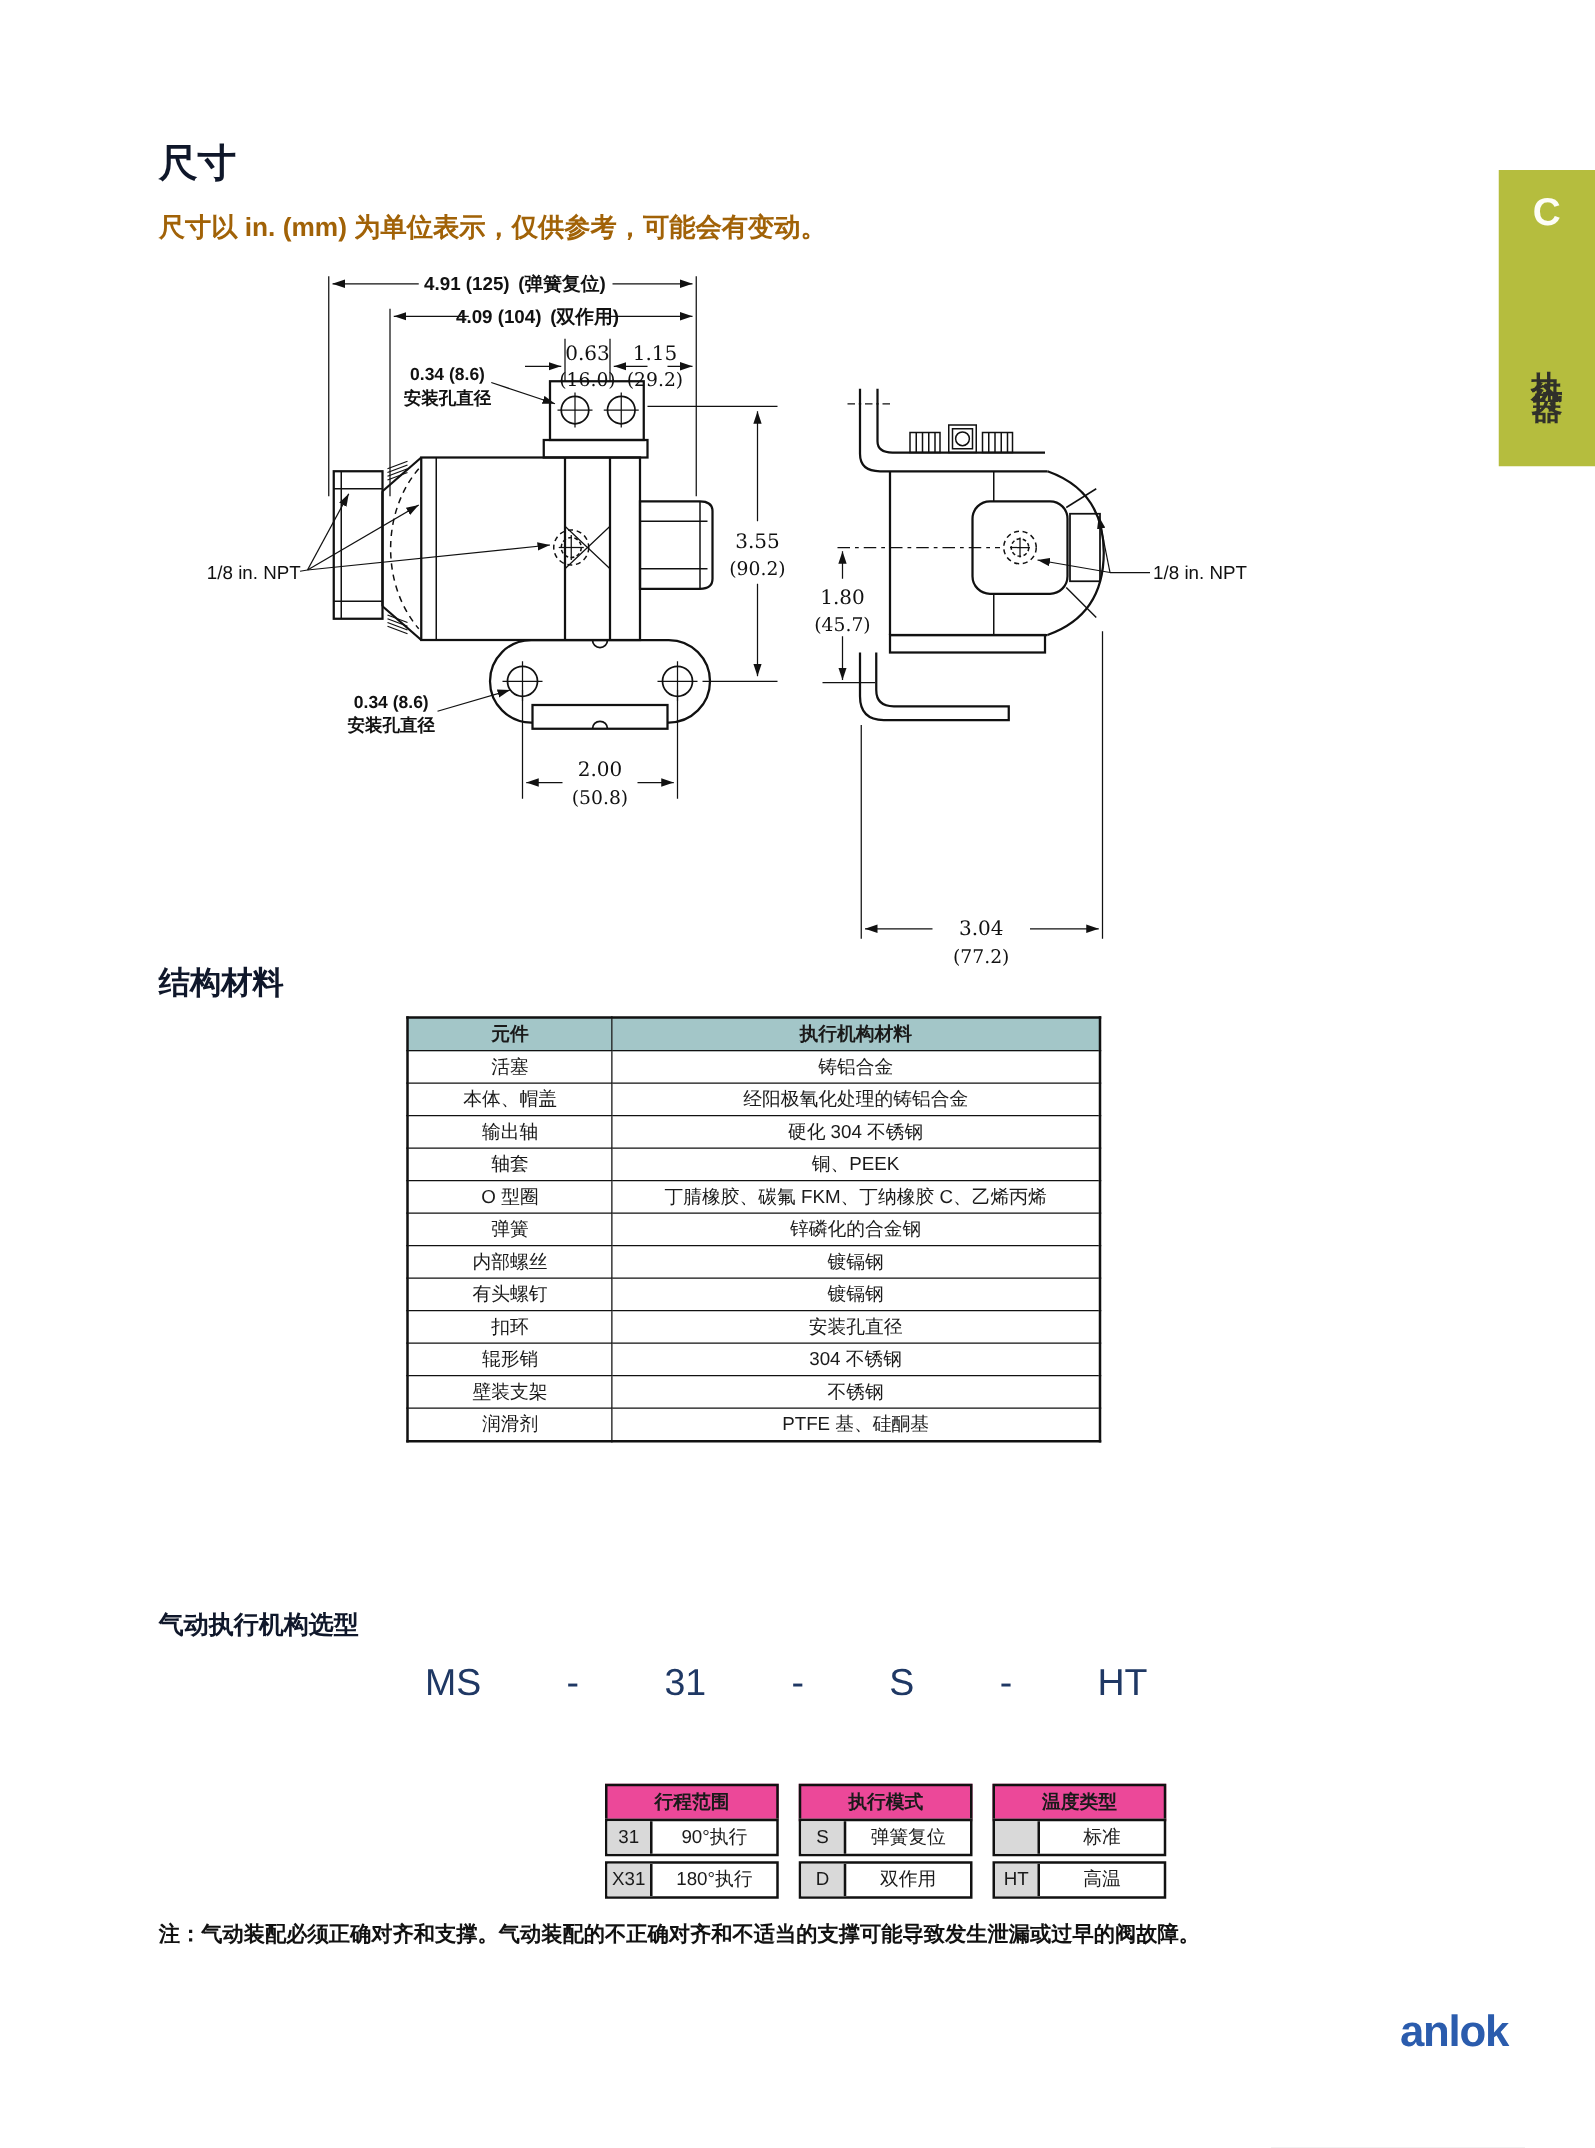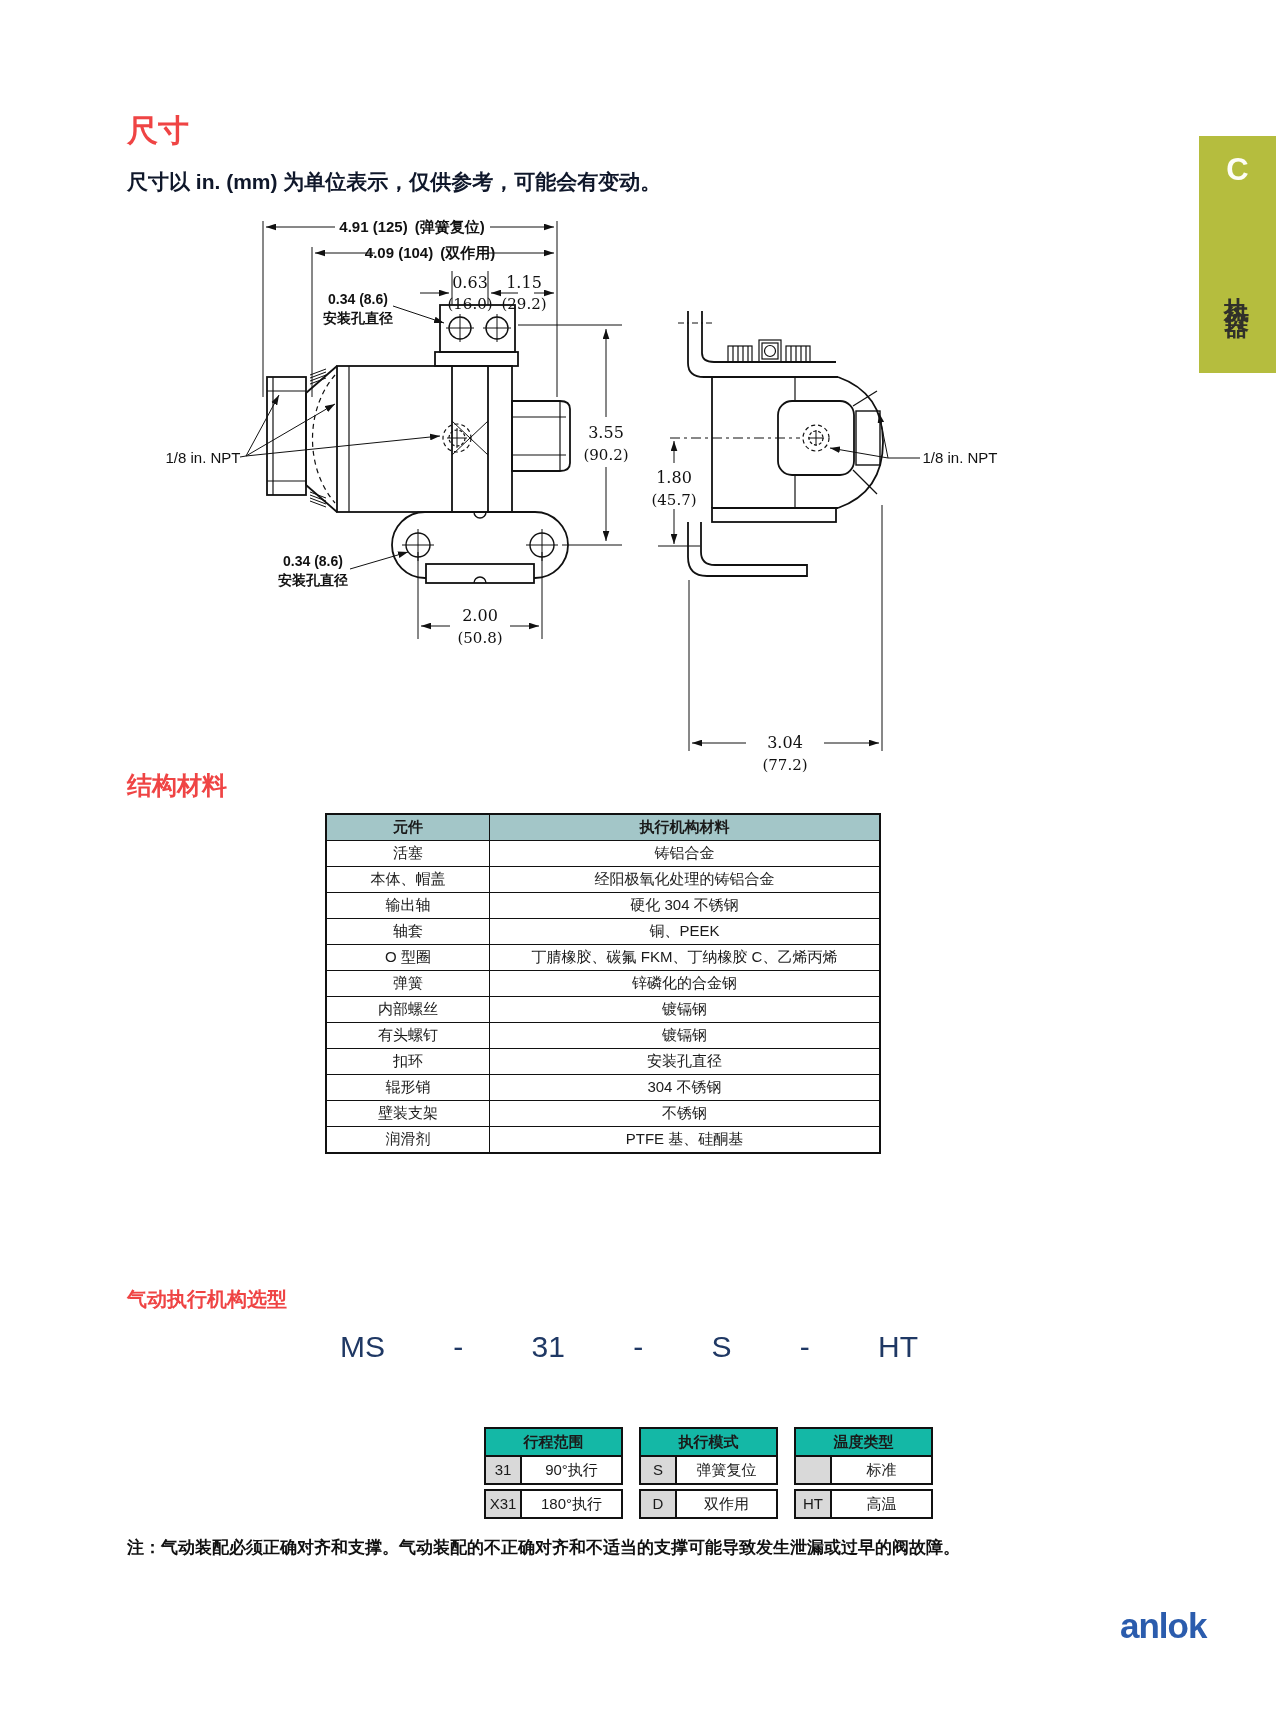--- a/index.html
+++ b/index.html
@@ -1,42 +1,42 @@
 <!DOCTYPE html>
 <html><head>
 <meta charset="utf-8">
 <style>
   html,body{margin:0;padding:0;background:#e8e8e8;}
   .page{position:relative;width:1276px;height:1718px;background:#ffffff;margin:0 auto;
         font-family:"Liberation Sans",sans-serif;color:#1a1a1a;overflow:hidden;}
   .abs{position:absolute;}
-  .sec-title{color:#ef4444;font-weight:bold;}
+  .sec-title{color:#0f172a;font-weight:bold;}
   #title{left:127px;top:110px;font-size:31px;}
-  #subtitle{left:127px;top:168px;font-size:21px;color:#0f172a;font-weight:bold;}
+  #subtitle{left:127px;top:168px;font-size:21px;color:#a16207;font-weight:bold;}
   
   #side-tab{left:1199px;top:136px;width:77px;height:237px;background:#b5bd3e;text-align:center;}
   #side-tab .letter{margin-top:16px;font-size:31px;font-weight:bold;color:#fdfdf6;}
   #side-tab .vlabel{margin:26px auto 0;font-size:25px;font-weight:bold;color:#30302a;
         writing-mode:vertical-rl;text-orientation:upright;letter-spacing:9px;height:150px;}
   
   #drawing{left:130px;top:205px;}
   
   #mat-title{left:127px;top:741px;font-size:25px;margin-top:28px;}
   #mat-table{left:325px;top:813px;width:556px;border-collapse:collapse;}
   #mat-table th,#mat-table td{border:1.5px solid #111;text-align:center;font-size:15px;
         padding:3px 6px;height:19px;}
   #mat-table th{background:#a3c6c8;font-weight:bold;}
   #mat-table{border:2.5px solid #111;}
   
   #ord-title{left:127px;top:1286px;font-size:20px;}
   #part-number{left:340px;top:1330px;width:578px;display:flex;justify-content:space-between;
         font-size:30px;font-weight:normal;color:#1f3864;text-align:right;}
   #mini-tables{left:484px;top:1427px;display:flex;gap:16px;}
   .mini{width:139px;}
-  .mini .mhead{border:2.5px solid #111;background:#14b8a6;font-weight:bold;font-size:15px;
+  .mini .mhead{border:2.5px solid #111;background:#ec4899;font-weight:bold;font-size:15px;
         text-align:center;line-height:26px;height:26px;}
   .mini .mrow{border:2.5px solid #111;display:flex;height:26px;margin-top:-2.5px;background:#fff;}
   .mini .mrow.gap{margin-top:4px;}
   .mini .code{width:34px;background:#d9d9d9;border-right:2.5px solid #111;text-align:center;
         line-height:26px;font-size:15px;}
   .mini .lab{flex:1;text-align:center;line-height:26px;font-size:15px;}
   #note{left:127px;top:1536px;font-size:17px;font-weight:bold;color:#111;}
   #logo{left:1120px;top:1606px;font-size:35px;font-weight:bold;color:#2b5cad;letter-spacing:-1px;}
   
   .dt{font-family:"DejaVu Serif",serif;font-size:16px;fill:#111;}

